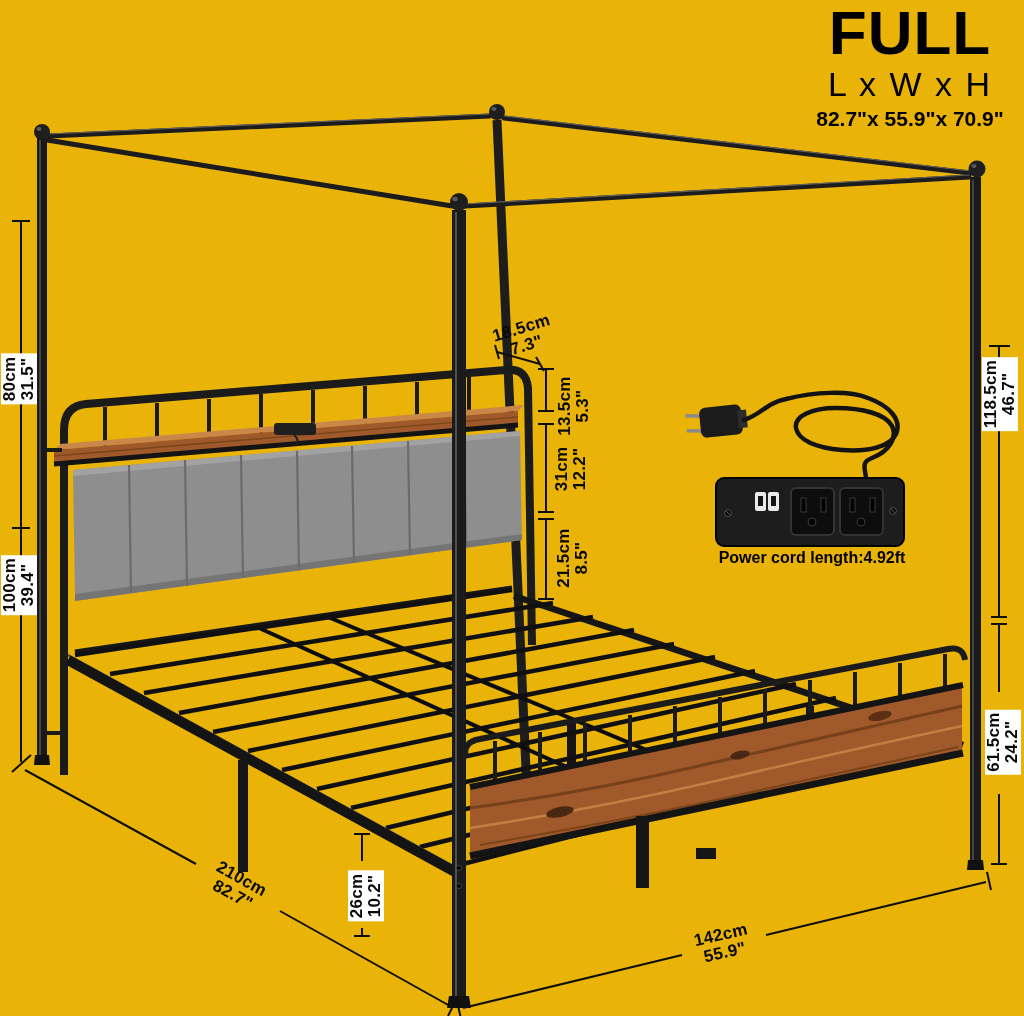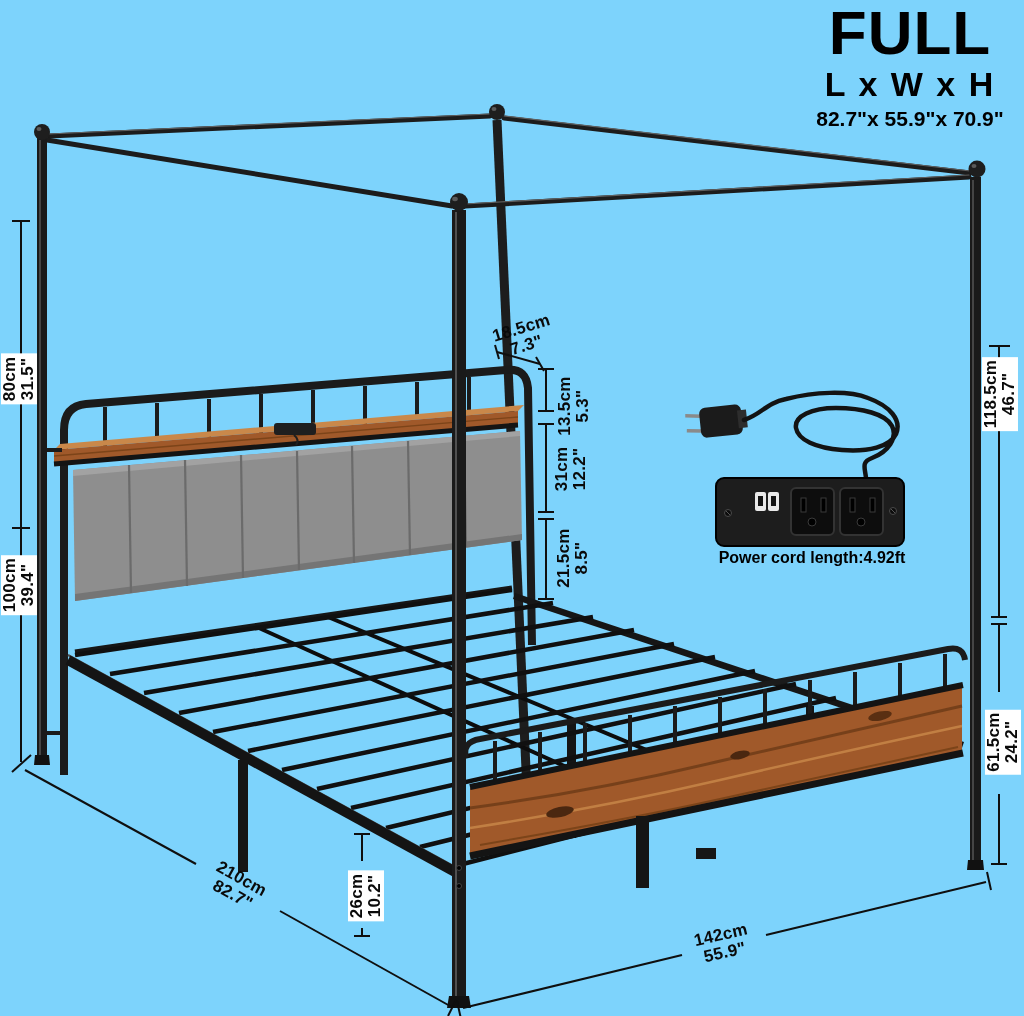--- a/index.html
+++ b/index.html
@@ -1,34 +1,34 @@
 <!DOCTYPE html>
 <html style="--metal: #1a1a1a; --wood: #a0592a; --wood_dark: #6b3a16; --wood_light: #c9884a; --fabric: #8e8e8e; --fabric_seam: #6b6b6b; --dimension_line: #0f0f0f; --background: #ffffff;"><head>
 <meta charset="utf-8">
 <style>
   html,body{margin:0;padding:0;background:#fff;}
   #stage{
-    position:relative;width:1024px;height:1016px;background:#7dd3fc;overflow:hidden;
+    position:relative;width:1024px;height:1016px;background:#eab308;overflow:hidden;
     font-family:"Liberation Sans","DejaVu Sans",sans-serif;
   }
   #bed-svg{position:absolute;left:0;top:0;}
   
   .dim{
     position:absolute;display:flex;flex-direction:column;align-items:center;justify-content:center;
     font-weight:bold;font-size:17px;line-height:1.06;color:#0a0a0a;letter-spacing:.3px;
     transform:translate(-50%,-50%) rotate(var(--r,0deg));
     background:#fff;padding:0 3px;white-space:nowrap;text-align:center;
   }
   .dim.nobg{background:transparent;}
   
   #header{
     position:absolute;left:796px;top:2px;width:228px;text-align:center;color:#000;
   }
   #header .size{font-size:62px;font-weight:bold;letter-spacing:1px;line-height:1.0;}
-  #header .lwh{font-size:34px;font-weight:bold;letter-spacing:2px;line-height:1.1;margin-top:2px;text-align:center;}
+  #header .lwh{font-size:34px;font-weight:normal;letter-spacing:2px;line-height:1.1;margin-top:2px;text-align:center;}
   #header .vals{font-size:21px;font-weight:bold;letter-spacing:0px;line-height:1.2;margin-top:3px;}
   
   #power-caption{
     position:absolute;left:690px;top:549px;width:244px;text-align:center;
     font-size:16px;font-weight:bold;color:#000;white-space:nowrap;
   }
   .wood{fill:var(--wood,#a0592a);}
   .fabric{fill:var(--fabric,#8e8e8e);}
 </style>
 </head>

